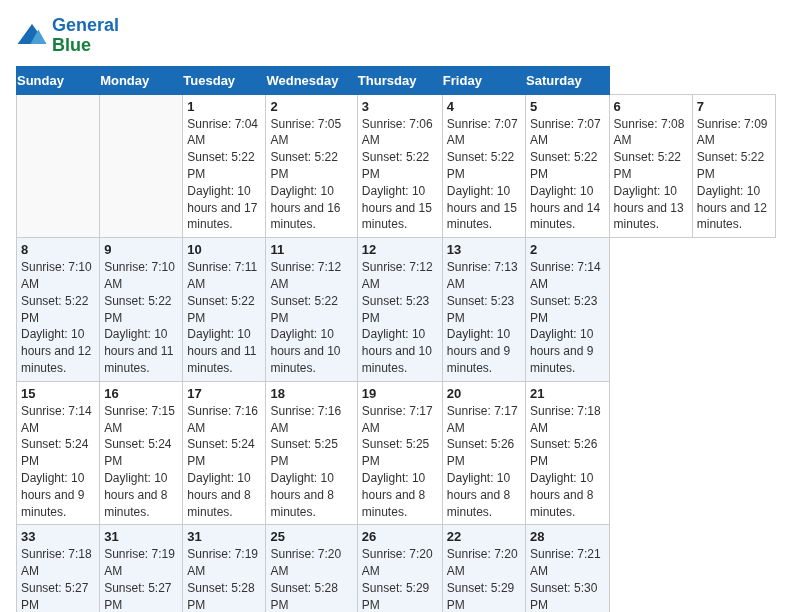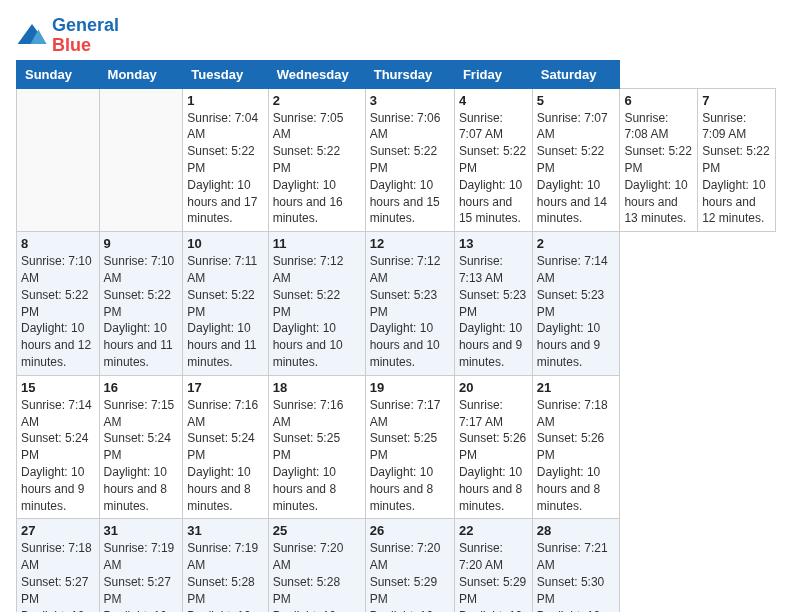--- a/index.html
+++ b/index.html
@@ -7,21 +7,21 @@
       font-family: Arial, sans-serif;
       background: #fff;
       width: 792px;
       min-height: 612px;
       padding: 16px;
     }
     .header {
       display: flex;
       justify-content: space-between;
       align-items: center;
-      margin-bottom: 4px;
+      margin-bottom: 10px;
     }
     .logo {
       display: flex;
       align-items: center;
       gap: 4px;
     }
     .logo-text {
       font-size: 18px;
       font-weight: bold;
       color: #333;
@@ -47,21 +47,21 @@
       color: #555;
     }
     table {
       width: 100%;
       border-collapse: collapse;
       font-size: 11px;
     }
     thead tr th {
       background: #1a6bb5;
       color: #fff;
-      padding: 6px 8px;
+      padding: 6px 0;
       text-align: left;
       font-size: 13px;
       font-weight: bold;
       border: 1px solid #1a6bb5;
     }
     tbody tr td {
       border: 1px solid #ccc;
       vertical-align: top;
       padding: 4px;
       height: 85px;
@@ -93,21 +93,21 @@
 <body>
 
 <div class="header">
   <div class="logo">
     <svg class="logo-icon" viewBox="0 0 40 40">
       <polygon points="20,5 38,30 2,30" fill="#1a6bb5"></polygon>
       <polygon points="28,12 38,30 18,30" fill="#4a9fd4"></polygon>
     </svg>
     <div class="logo-text">
       <div><span>General</span></div>
-      <div><span style="color:#ef4444">Blue</span></div>
+      <div><span style="color:#15803d">Blue</span></div>
     </div>
   </div>
   <div class="title-block">
     <div class="month-title"></div>
     <div class="location"></div>
   </div>
 </div>
 
 <table>
   <thead>
@@ -209,21 +209,21 @@
           <span class="day-num">20</span>
           <div class="day-info">Sunrise: 7:17 AM<br>Sunset: 5:26 PM<br>Daylight: 10 hours and 8 minutes.</div>
         </td>
         <td>
           <span class="day-num">21</span>
           <div class="day-info">Sunrise: 7:18 AM<br>Sunset: 5:26 PM<br>Daylight: 10 hours and 8 minutes.</div>
         </td>
       </tr>
       <tr>
         <td>
-          <span class="day-num">27</span>
+          <span class="day-num">33</span>
           <div class="day-info">Sunrise: 7:18 AM<br>Sunset: 5:27 PM<br>Daylight: 10 hours and 8 minutes.</div>
         </td>
         <td>
           <span class="day-num">31</span>
           <div class="day-info">Sunrise: 7:19 AM<br>Sunset: 5:27 PM<br>Daylight: 10 hours and 8 minutes.</div>
         </td>
         <td>
           <span class="day-num">31</span>
           <div class="day-info">Sunrise: 7:19 AM<br>Sunset: 5:28 PM<br>Daylight: 10 hours and 8 minutes.</div>
         </td>

